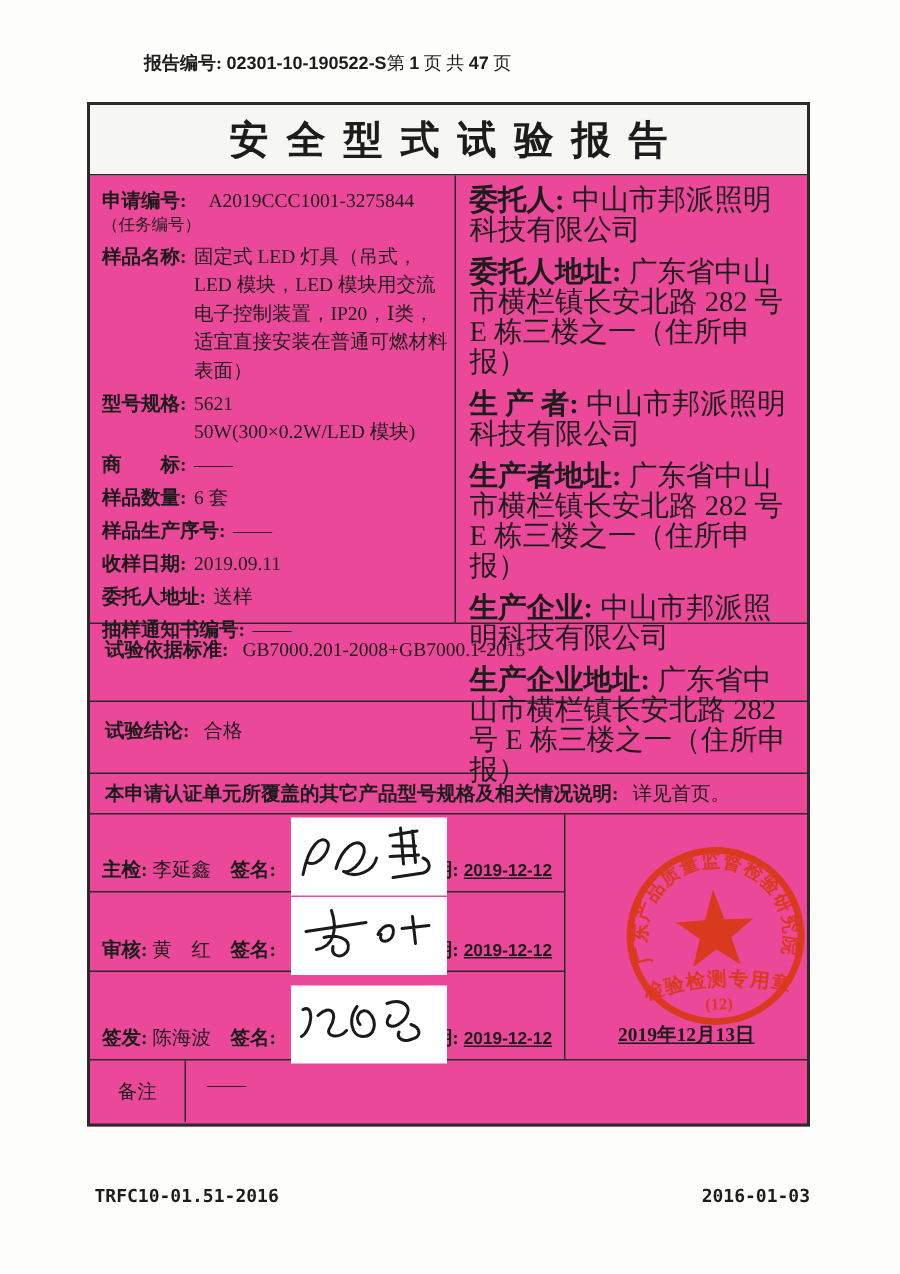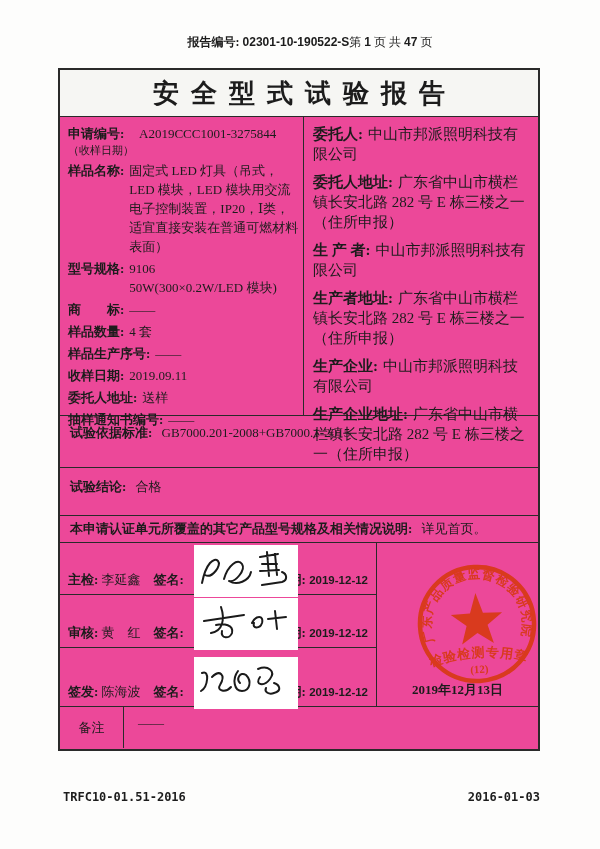--- a/index.html
+++ b/index.html
@@ -6,22 +6,22 @@
   * { margin:0; padding:0; box-sizing:border-box; }
   body {
     width:600px; height:849px; position:relative;
     background:#fdfdfc; color:var(--ink);
     font-family:"Liberation Serif","DejaVu Serif",serif;
   }
   .page { position:absolute; inset:0; }
 
   
   .page-header {
-    position:absolute; top:34px; left:80px; right:60px;
-    display:flex; justify-content:center; font-size:12px;
+    position:absolute; top:34px; left:96px; right:60px;
+    display:flex; justify-content:flex-start; font-size:12px;
   }
   .report-no-label { font-weight:600; }
   .report-no-value { font-family:"Liberation Sans","DejaVu Sans",sans-serif; font-weight:700; }
   .page-no { font-size:12px; }
   .page-no b { font-family:"Liberation Sans","DejaVu Sans",sans-serif; }
   .page-footer {
     position:absolute; top:790px; left:63px; right:60px;
     display:flex; justify-content:space-between;
     font-size:12px; font-weight:700;
     font-family:"DejaVu Sans Mono","Liberation Mono",monospace;
@@ -44,48 +44,48 @@
   
   .info-row { height:299px; border-bottom:1px solid var(--line); display:flex; }
   .col-left  { width:244px; border-right:1px solid var(--line); padding:7px 4px 0 8px; }
   .col-right { flex:1; padding:7px 6px 0 9px; }
 
   .field { display:flex; margin-bottom:3px; font-size:13px; line-height:19px; }
   .flabel { font-weight:700; white-space:nowrap; margin-right:5px; }
   .fnote  { display:block; font-size:11px; font-weight:400; line-height:15px; }
   .fvalue { white-space:pre-line; }
 
-  .rfield { font-size:15px; line-height:20px; margin-bottom:8px; }
+  .rfield { font-size:19px; line-height:20px; margin-bottom:8px; }
   .rlabel { font-weight:700; margin-right:5px; }
 
   
   .standards-row  { height:52px; border-bottom:1px solid var(--line); padding:8px 10px; font-size:13px; }
   .conclusion-row { height:48px; border-bottom:1px solid var(--line); padding:10px 10px; font-size:13px; }
   .coverage-row   { height:27px; border-bottom:1px solid var(--line); padding:4px 10px; font-size:13px; }
   .row-label { font-weight:700; margin-right:6px; }
 
   
   .sig-section { height:164px; border-bottom:1px solid var(--line); display:flex; }
   .sig-left { width:317px; border-right:1px solid var(--line); display:flex; flex-direction:column; }
   .sig-row { position:relative; border-bottom:1px solid var(--line); }
   .sig-row.r1 { height:52px; } .sig-row.r2 { height:54px; }
   .sig-row.r3 { height:58px; border-bottom:none; }
   .sig-line {
     position:absolute; left:0; right:0; bottom:5px;
     display:flex; justify-content:space-between;
     padding:0 8px 0 8px; font-size:13px;text-align:right;
   }
   .sig-role b, .sig-date b { font-weight:700; }
-  .sig-date .date-val { font-family:"Liberation Sans","DejaVu Sans",sans-serif; font-size:11.5px; font-weight:700; }
+  .sig-date .date-val { font-family:"Liberation Sans","DejaVu Sans",sans-serif; font-size:11.5px; font-weight:700;text-decoration:underline; }
   .handwriting { position:absolute; left:134px; bottom:-4px; width:104px; height:54px; z-index:2; }
   .handwriting path { stroke:#1a1a1a; stroke-width:2; fill:none; stroke-linecap:round; stroke-linejoin:round; }
 
   .seal-cell { flex:1; position:relative; }
   .seal-caption { position:absolute; top:116px; left:0; width:100%; text-align:center; font-size:12.5px; font-weight:600; z-index:1; }
-  .seal-date    { position:absolute; top:138px; left:0; width:100%; text-align:center; font-size:13px; font-weight:600; z-index:1; }
+  .seal-date    { position:absolute; top:138px; left:0; width:100%; text-align:center; font-size:13px; font-weight:600; z-index:1;text-decoration:underline; }
   .seal-svg { position:absolute; left:15px; top:-4px; width:170px; height:170px; z-index:2; transform:rotate(-3deg); }
   .seal-ring-text   { font-size:12.5px; font-weight:700; fill:var(--seal-color); letter-spacing:1px; }
   .seal-banner-text { font-size:13px; font-weight:700; fill:var(--seal-color); letter-spacing:1px; }
   .seal-code { font-size:11px; font-weight:700; fill:var(--seal-color); }
 
   
   .remark-row { height:41px; display:flex; }
   .remark-label { width:64px; border-right:1px solid var(--line); display:flex; align-items:center; justify-content:center; font-weight:400; font-size:13px; }
   .remark-value { flex:1; padding:8px 0 0 14px; font-size:13px; }
 </style>
@@ -110,39 +110,39 @@
 
   <div class="doc-table">
 
     <div class="title-row">
       <h1>安全型式试验报告</h1>
     </div>
 
     <div class="info-row">
       <div class="col-left">
         <div class="field">
-          <span class="flabel"><span>申请编号:</span><span class="fnote">（收样日期）</span></span>
+          <span class="flabel"><span>申请编号:</span><span class="fnote">（任务编号）</span></span>
           <span class="fvalue">A2019CCC1001-3275844</span>
         </div>
         <div class="field">
           <span class="flabel">样品名称:</span>
           <span class="fvalue">固定式 LED 灯具（吊式，LED 模块，LED 模块用交流电子控制装置，IP20，Ⅰ类，适宜直接安装在普通可燃材料表面）</span>
         </div>
         <div class="field">
           <span class="flabel">型号规格:</span>
-          <span class="fvalue">9106
+          <span class="fvalue">5621
 50W(300×0.2W/LED 模块)</span>
         </div>
         <div class="field">
           <span class="flabel">商　　标:</span>
           <span class="fvalue">——</span>
         </div>
         <div class="field">
           <span class="flabel">样品数量:</span>
-          <span class="fvalue">4 套</span>
+          <span class="fvalue">6 套</span>
         </div>
         <div class="field">
           <span class="flabel">样品生产序号:</span>
           <span class="fvalue">——</span>
         </div>
         <div class="field">
           <span class="flabel">收样日期:</span>
           <span class="fvalue">2019.09.11</span>
         </div>
         <div class="field">

